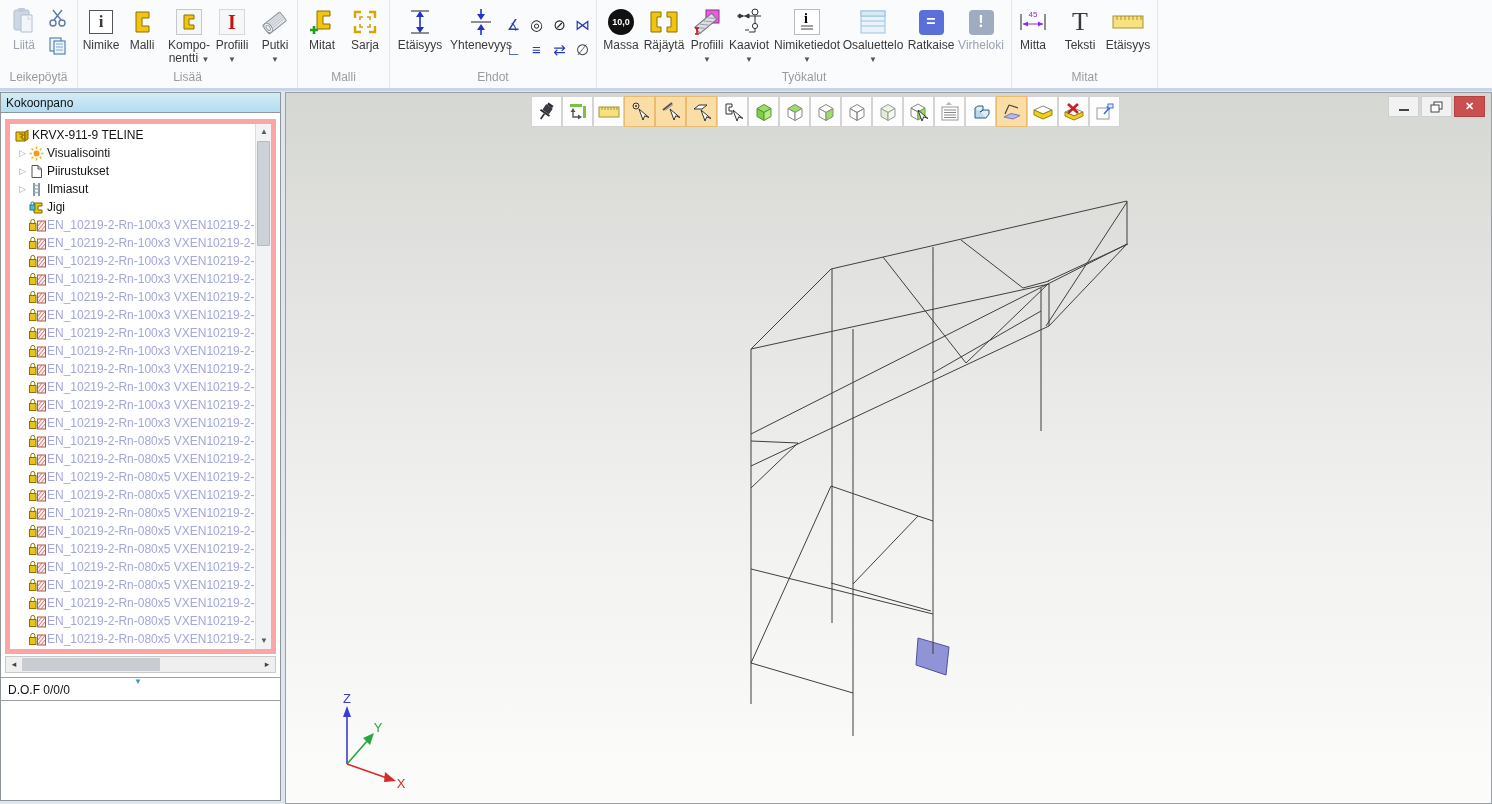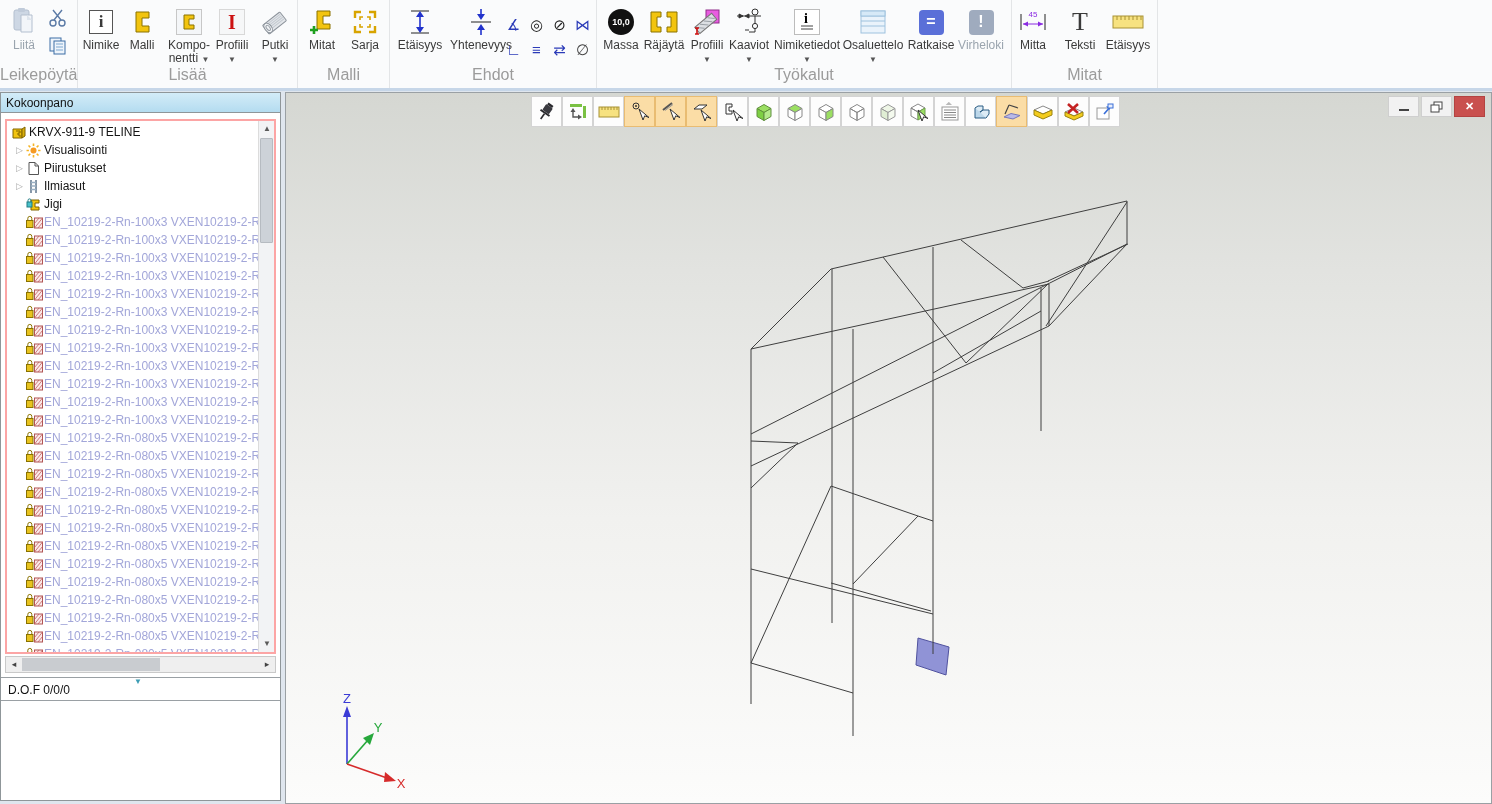--- a/index.html
+++ b/index.html
@@ -4,39 +4,39 @@
 <style>
   * { margin:0; padding:0; box-sizing:border-box; }
   html,body { width:1492px; height:804px; }
   body { position:relative; font-family:"Liberation Sans",sans-serif; background:#dfe6ee; overflow:hidden; }
 
   
   #ribbon { position:absolute; left:0; top:0; width:1492px; height:91px;
             background:#fafbfc; border-bottom:3px solid #c6d6e8; }
   .rgroup { position:absolute; top:0; height:88px; border-right:1px solid #e3e5e7; }
   .glabel { position:absolute; bottom:4px; left:0; right:0; text-align:center;
-            font-size:16px; color:#9b9b9b; white-space:nowrap; }
+            font-size:12px; color:#9b9b9b; white-space:nowrap; }
   .rbtn  { position:absolute; top:5px; text-align:center; font-size:12px; color:#3a3a3a; cursor:default; }
   .rbtn .ric { height:34px; display:flex; align-items:center; justify-content:center; }
   .rbtn .rlb { line-height:13px; white-space:nowrap; }
   .rbtn.disabled { color:#9aa4ae; }
   .caret { font-size:8px; color:#555; line-height:8px; }
   .miniGrid { position:absolute; top:12px; display:grid; grid-template-columns:repeat(4,23px);
               grid-auto-rows:25px; }
   .cic { display:flex; align-items:center; justify-content:center; font-size:15px; color:#2b3bb8; }
   .iconbox { border:1px solid #b9b9b9; background:#fff; display:flex; align-items:center; justify-content:center; }
 
   
   #leftpanel { position:absolute; left:0; top:92px; width:281px; height:709px;
                background:#fff; border:1px solid #8f9699; }
   #panelHeader { height:20px; background:linear-gradient(#d3ecf8,#b4dcf0);
                  border-bottom:1px solid #8f9699; font-size:12px; color:#111;
                  padding:3px 0 2px 5px; }
   #treeBox { position:absolute; left:4px; top:26px; width:271px; height:535px;
-             border:2px solid #fca5a5; background:#fff; overflow:hidden; }
+             border:5px solid #fca5a5; background:#fff; overflow:hidden; }
   #tree-items { position:absolute; left:0; top:2px; width:253px; }
   .tree-row { height:18px; display:flex; align-items:center; font-size:12px;
               color:#141414; white-space:nowrap; overflow:hidden; }
   .tree-row.muted { color:#a2a6d9; }
   .tree-row .exp { width:13px; text-align:center; font-size:9px; color:#a8a8a8; flex:none; }
   .tree-row .tic { width:18px; flex:none; display:flex; align-items:center; }
   .tree-row .tlb { flex:none; }
   .vsb { position:absolute; right:0; top:0; width:16px; height:100%; background:#f2f3f5; border-left:1px solid #dcdcdc; }
   .vsb .arr { position:absolute; left:0; width:16px; height:16px; text-align:center;
               font-size:8px; color:#5a5a5a; line-height:16px; background:#f2f3f5; }

